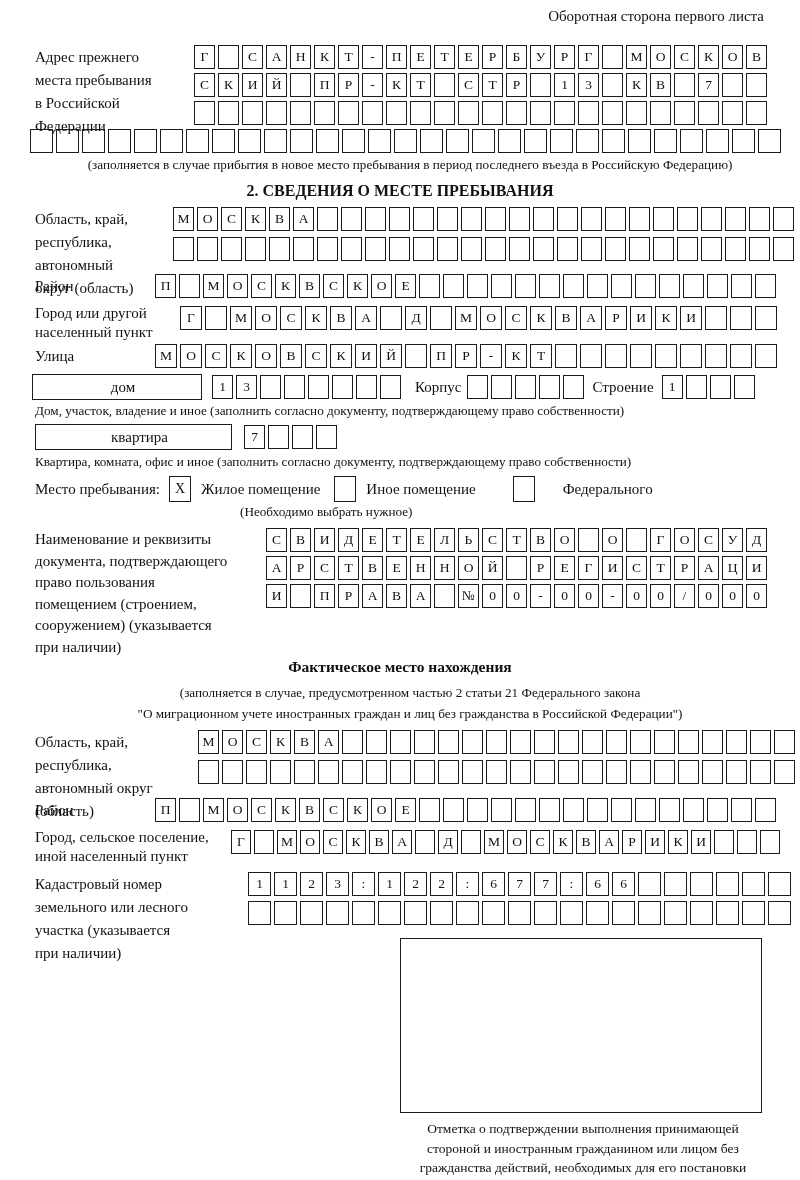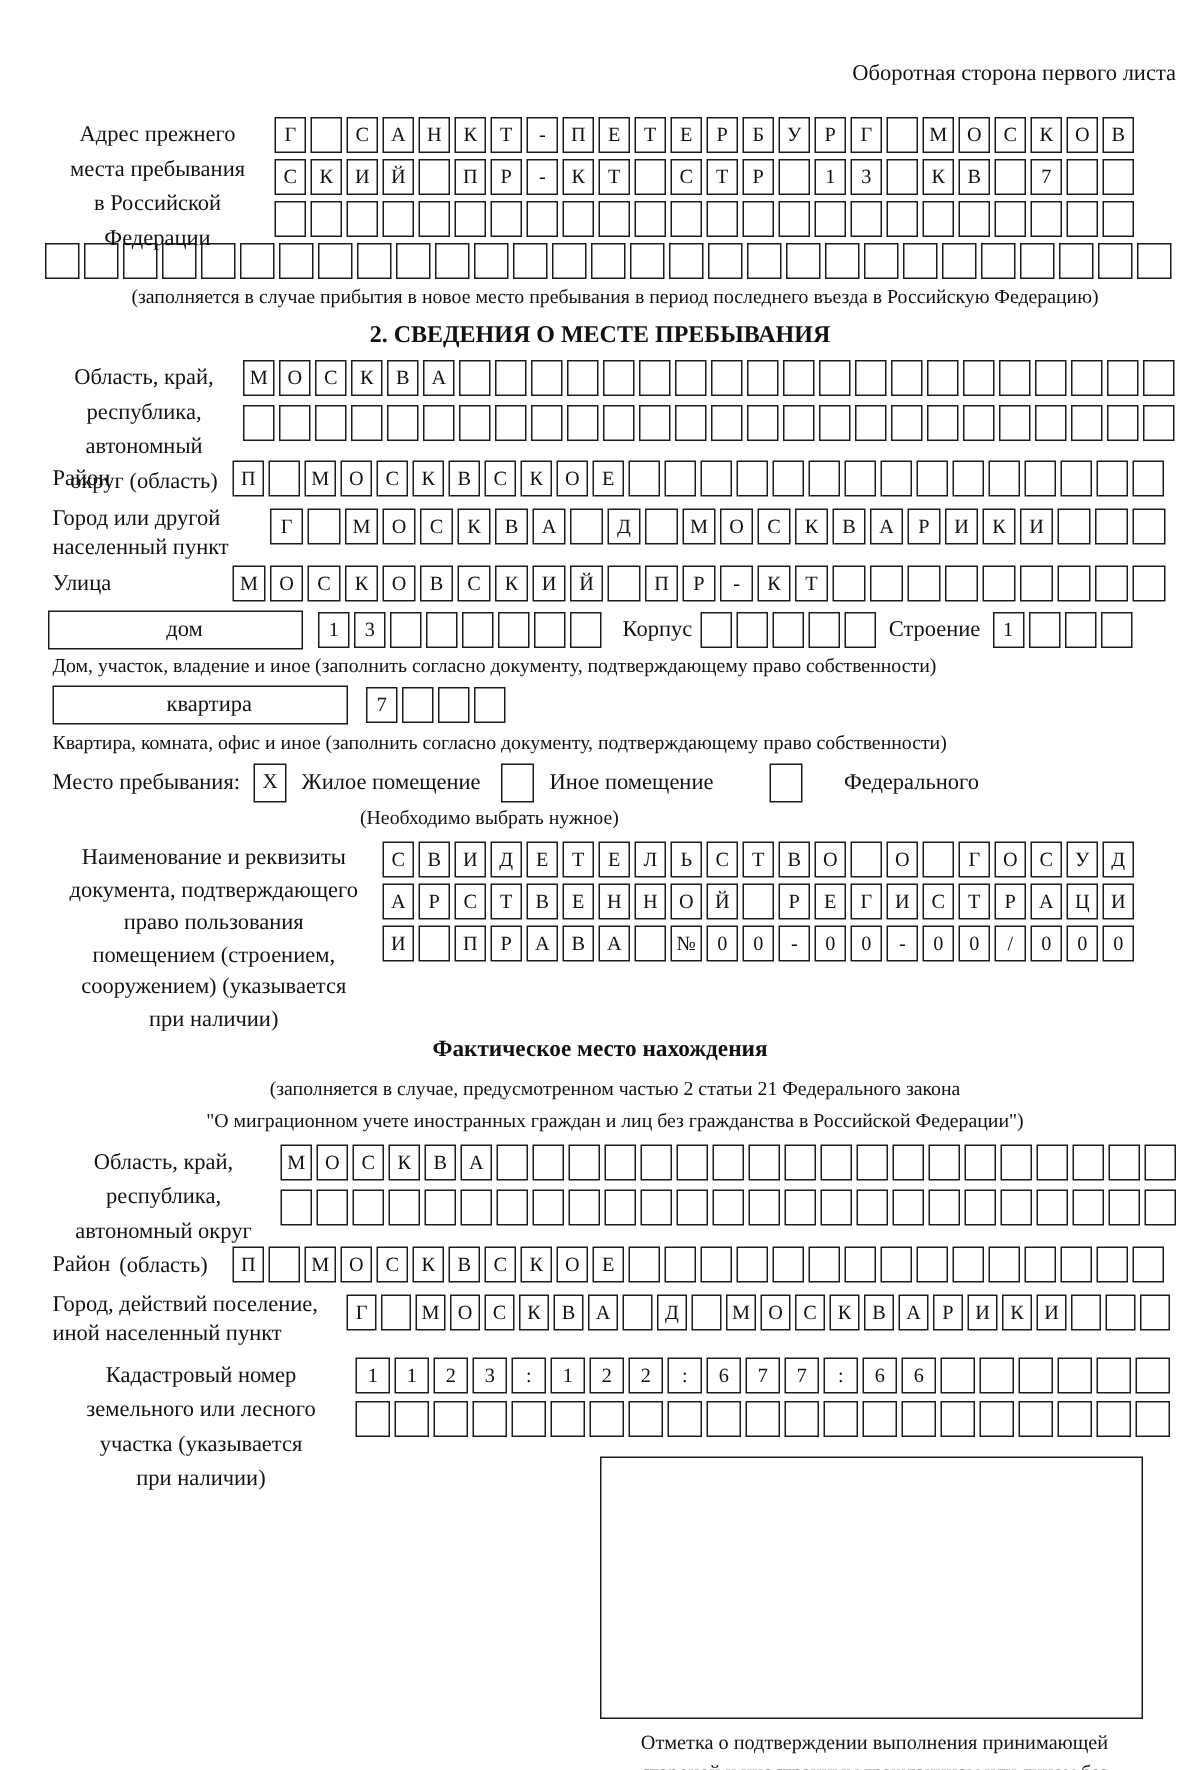--- a/index.html
+++ b/index.html
@@ -2,23 +2,23 @@
 <html><head>
 <meta charset="utf-8">
 <style>
   * { margin:0; padding:0; box-sizing:border-box; }
   html,body { background:#ffffff; }
   body {
     width:800px; height:1180px; overflow:hidden; position:relative;
     font-family:"Liberation Serif","DejaVu Serif",serif;
     color:#111; font-size:15px;
   }
-  .right-note { text-align:right; padding-right:16px; margin-top:41px; font-size:15px; }
-
-  .block { position:relative; padding-left:42px;text-align:center; }
+  .right-note { text-align:right; padding-right:36px; margin-top:8px; font-size:15px; }
+
+  .block { position:relative; padding-left:53px; }
   .abslabel { position:absolute; left:35px; top:1px; white-space:pre-line; line-height:23px; width:145px; }
   .rows { }
   .cells { display:flex; gap:3px; margin-bottom:4px; }
   .cell {
     flex:none; width:var(--cw,21px); height:var(--ch,24px);
     border:1.5px solid #1c1c1c; background:#fff;
     display:flex; align-items:center; justify-content:center;
     font-size:13.5px; line-height:1;
   }
   .note { font-size:13.2px;padding-left:20px; }
@@ -549,21 +549,21 @@
       <div class="cell"></div>
       <div class="cell"></div>
       <div class="cell"></div>
       <div class="cell"></div>
       <div class="cell"></div>
       <div class="cell"></div>
     </div>
 </div>
 
 <div class="frow" style="margin-top:2px;">
-  <div class="flabel" style="width:196px;">Город, действий поселение,
+  <div class="flabel" style="width:196px;">Город, сельское поселение,
 иной населенный пункт</div>
   <div class="cells" style="--cw:20px; margin-top:2px;">
       <div class="cell">Г</div>
       <div class="cell"></div>
       <div class="cell">М</div>
       <div class="cell">О</div>
       <div class="cell">С</div>
       <div class="cell">К</div>
       <div class="cell">В</div>
       <div class="cell">А</div>

